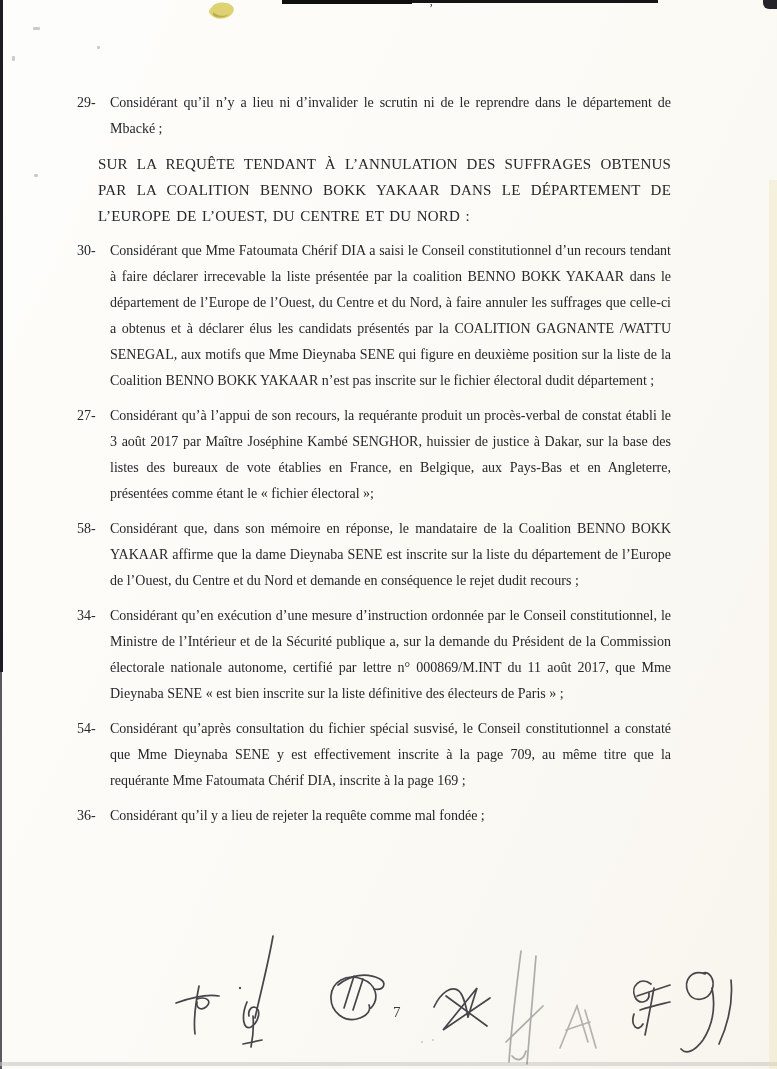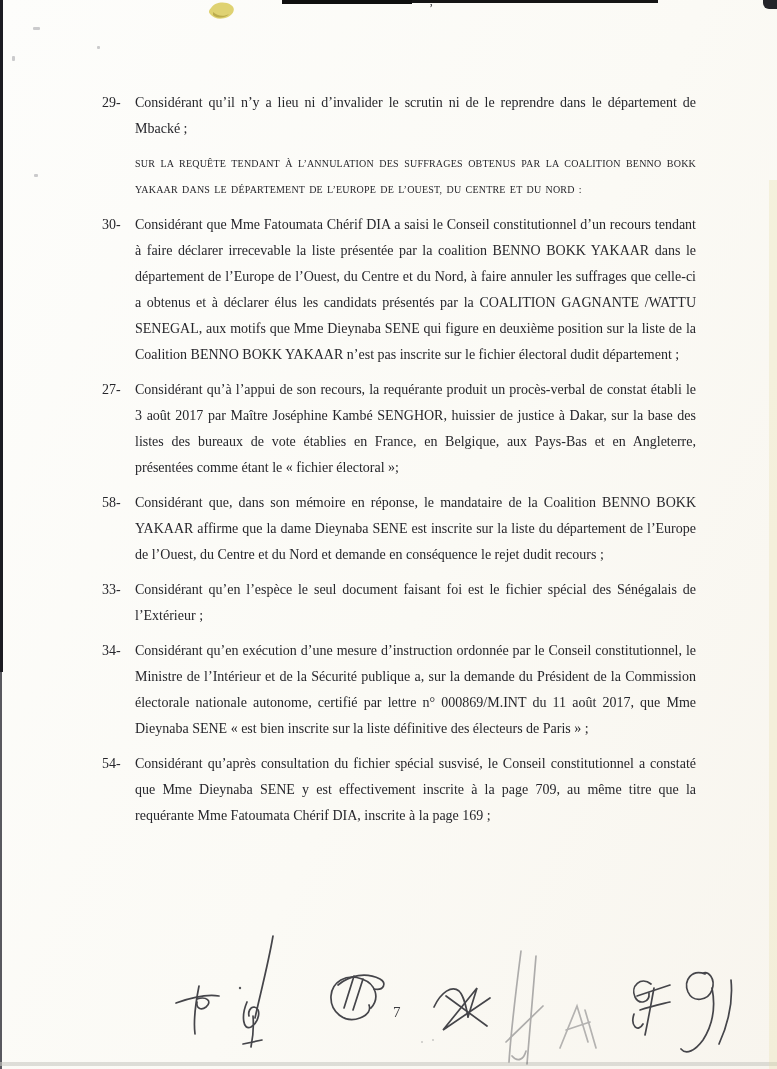--- a/index.html
+++ b/index.html
@@ -3,29 +3,29 @@
 <meta charset="utf-8">
 <style>
   html,body { margin:0; padding:0; background:#e9e9e9; }
   .page {
     position:relative; width:777px; height:1069px; overflow:hidden;
     background:linear-gradient(115deg,#fdfdfb 0%,#fbfaf5 55%,#f8f5ee 100%);
     font-family:"Liberation Serif","DejaVu Serif",serif;
     color:#26262b;
   }
   
-  .textcol { position:absolute; left:102px; top:90px; width:594px; }
+  .textcol { position:absolute; left:77px; top:90px; width:594px; }
   p.para {
     margin:0 0 9px 0; padding-left:33px; text-indent:-33px;
     font-size:14px; line-height:26px; text-align:justify;
   }
   .pnum { display:inline-block; width:33px; text-indent:0; }
   p.heading {
-    margin-left:33px; padding-left:0; text-indent:0;
-    font-size:10px; letter-spacing:0.2px; word-spacing:1.5px;
+    margin-left:21px; padding-left:0; text-indent:0;
+    font-size:15px; letter-spacing:0.2px; word-spacing:1.5px;
   }
   .pagenum { position:absolute; left:393px; top:1004px; font-size:15px; color:#3a3a3e; }
   
   .edge-left-a { position:absolute; left:0; top:0; width:3px; height:672px; background:#1c1c22; }
   .edge-left-b { position:absolute; left:0; top:672px; width:2px; height:397px; background:#3c3c44; opacity:.85; }
   .edge-top-a { position:absolute; left:282px; top:0; width:376px; height:2.5px; background:#151515; }
   .edge-top-b { position:absolute; left:282px; top:0; width:130px; height:3.5px; background:#0f0f0f; }
   .corner-tr { position:absolute; left:763px; top:0; width:14px; height:9px; background:#24242a; border-radius:0 0 0 6px; }
   .edge-bottom { position:absolute; left:0; top:1062px; width:777px; height:4px; background:#c9c9c3; opacity:.6; }
   .edge-right-tint { position:absolute; left:769px; top:180px; width:8px; height:889px; background:rgba(232,222,168,.30); }
@@ -64,26 +64,26 @@
     <p class="para"><span class="pnum">29-</span><span>Considérant qu’il n’y a lieu ni d’invalider le scrutin ni de le reprendre dans le département de Mbacké ;</span></p>
 
     <p class="para heading">SUR LA REQUÊTE TENDANT À L’ANNULATION DES SUFFRAGES OBTENUS PAR LA COALITION BENNO BOKK YAKAAR DANS LE DÉPARTEMENT DE L’EUROPE DE L’OUEST, DU CENTRE ET DU NORD :</p>
 
     <p class="para"><span class="pnum">30-</span><span>Considérant que Mme Fatoumata Chérif DIA a saisi le Conseil constitutionnel d’un recours tendant à faire déclarer irrecevable la liste présentée par la coalition BENNO BOKK YAKAAR dans le département de l’Europe de l’Ouest, du Centre et du Nord, à faire annuler les suffrages que celle-ci a obtenus et à déclarer élus les candidats présentés par la COALITION GAGNANTE /WATTU SENEGAL, aux motifs que Mme Dieynaba SENE qui figure en deuxième position sur la liste de la Coalition BENNO BOKK YAKAAR n’est pas inscrite sur le fichier électoral dudit département ;</span></p>
 
     <p class="para"><span class="pnum">27-</span><span>Considérant qu’à l’appui de son recours, la requérante produit un procès-verbal de constat établi le 3 août 2017 par Maître Joséphine Kambé SENGHOR, huissier de justice à Dakar, sur la base des listes des bureaux de vote établies en France, en Belgique, aux Pays-Bas et en Angleterre, présentées comme étant le « fichier électoral »;</span></p>
 
     <p class="para"><span class="pnum">58-</span><span>Considérant que, dans son mémoire en réponse, le mandataire de la Coalition BENNO BOKK YAKAAR affirme que la dame Dieynaba SENE est inscrite sur la liste du département de l’Europe de l’Ouest, du Centre et du Nord et demande en conséquence le rejet dudit recours ;</span></p>
 
-    <p class="para"><span class="pnum">33-</span><span>Considérant qu’en l’espèce le seul document faisant foi est le fichier spécial des Sénégalais de l’Extérieur ;</span></p>
 
     <p class="para"><span class="pnum">34-</span><span>Considérant qu’en exécution d’une mesure d’instruction ordonnée par le Conseil constitutionnel, le Ministre de l’Intérieur et de la Sécurité publique a, sur la demande du Président de la Commission électorale nationale autonome, certifié par lettre n° 000869/M.INT du 11 août 2017, que Mme Dieynaba SENE « est bien inscrite sur la liste définitive des électeurs de Paris » ;</span></p>
 
     <p class="para"><span class="pnum">54-</span><span>Considérant qu’après consultation du fichier spécial susvisé, le Conseil constitutionnel a constaté que Mme Dieynaba SENE y est effectivement inscrite à la page 709, au même titre que la requérante Mme Fatoumata Chérif DIA, inscrite à la page 169 ;</span></p>
 
+    <p class="para"><span class="pnum">36-</span><span>Considérant qu’il y a lieu de rejeter la requête comme mal fondée ;</span></p>
 
   </div>
 
   <div class="pagenum">7</div>
 
   <svg class="sig-layer" viewBox="0 930 777 139">
     <g fill="none" stroke="#45454a" stroke-width="1.7" stroke-linecap="round">
 
       <g>
         <path d="M199,986 C196,1001 193,1018 195,1034"></path>

